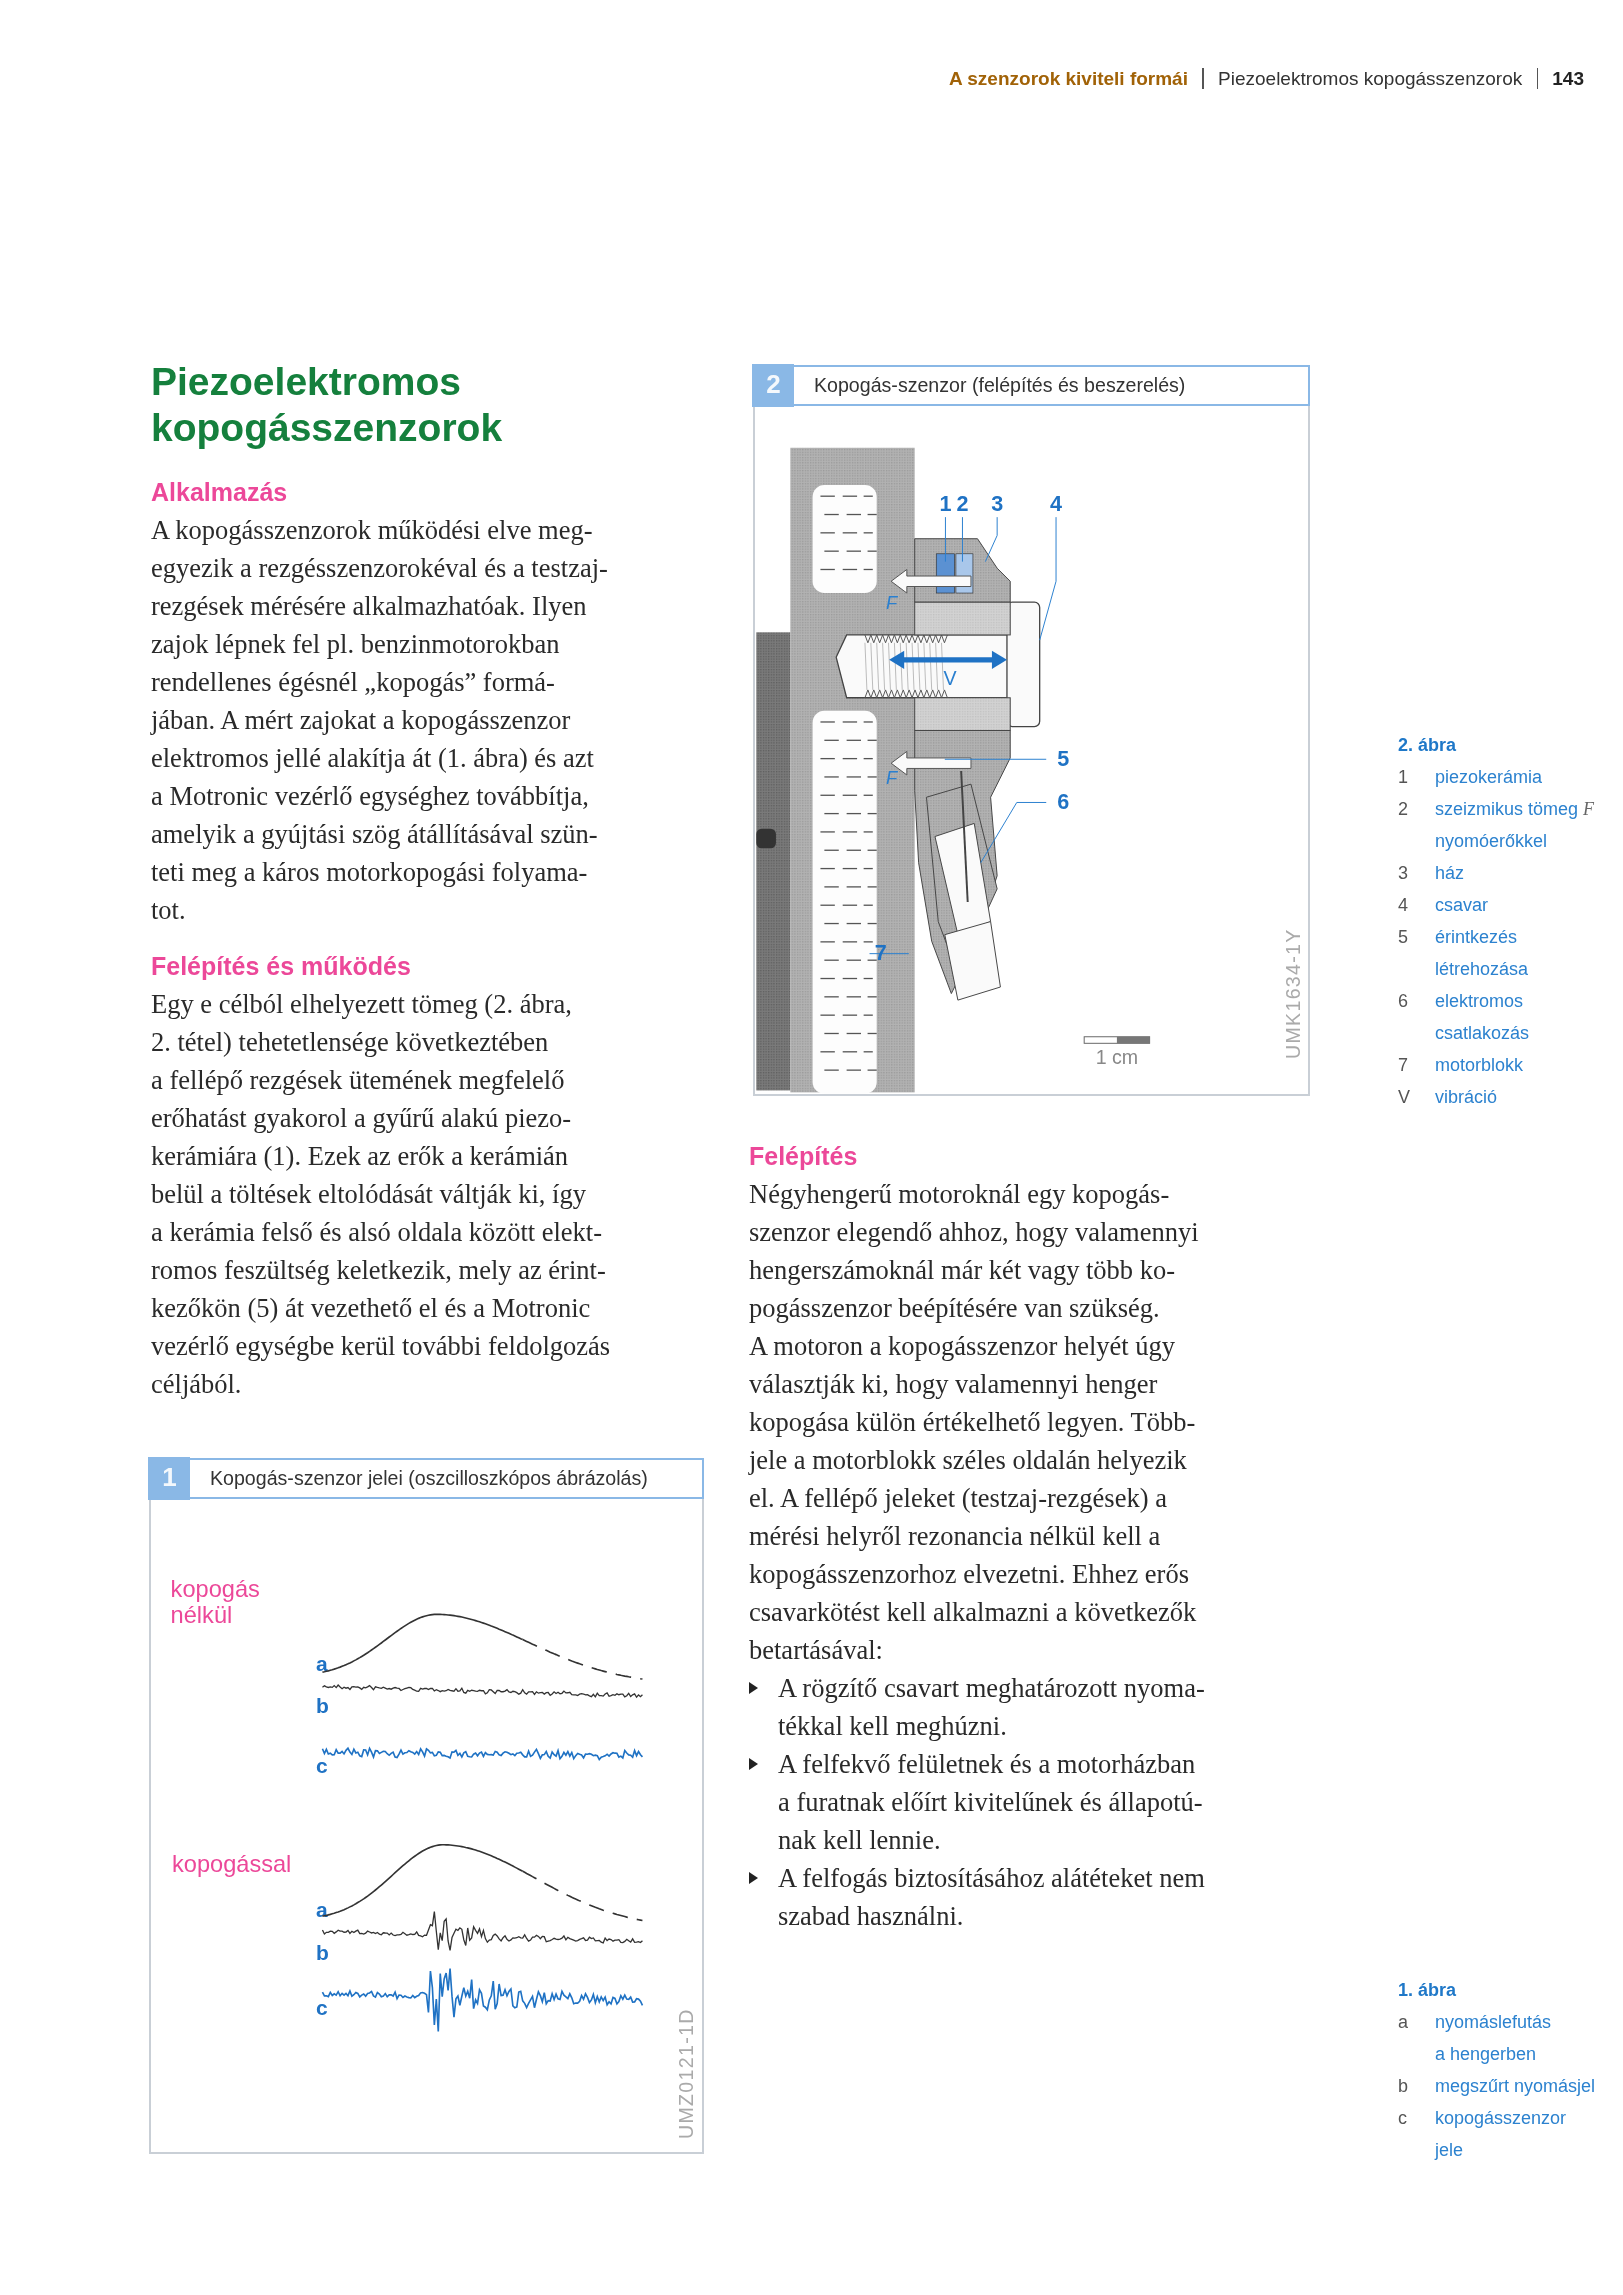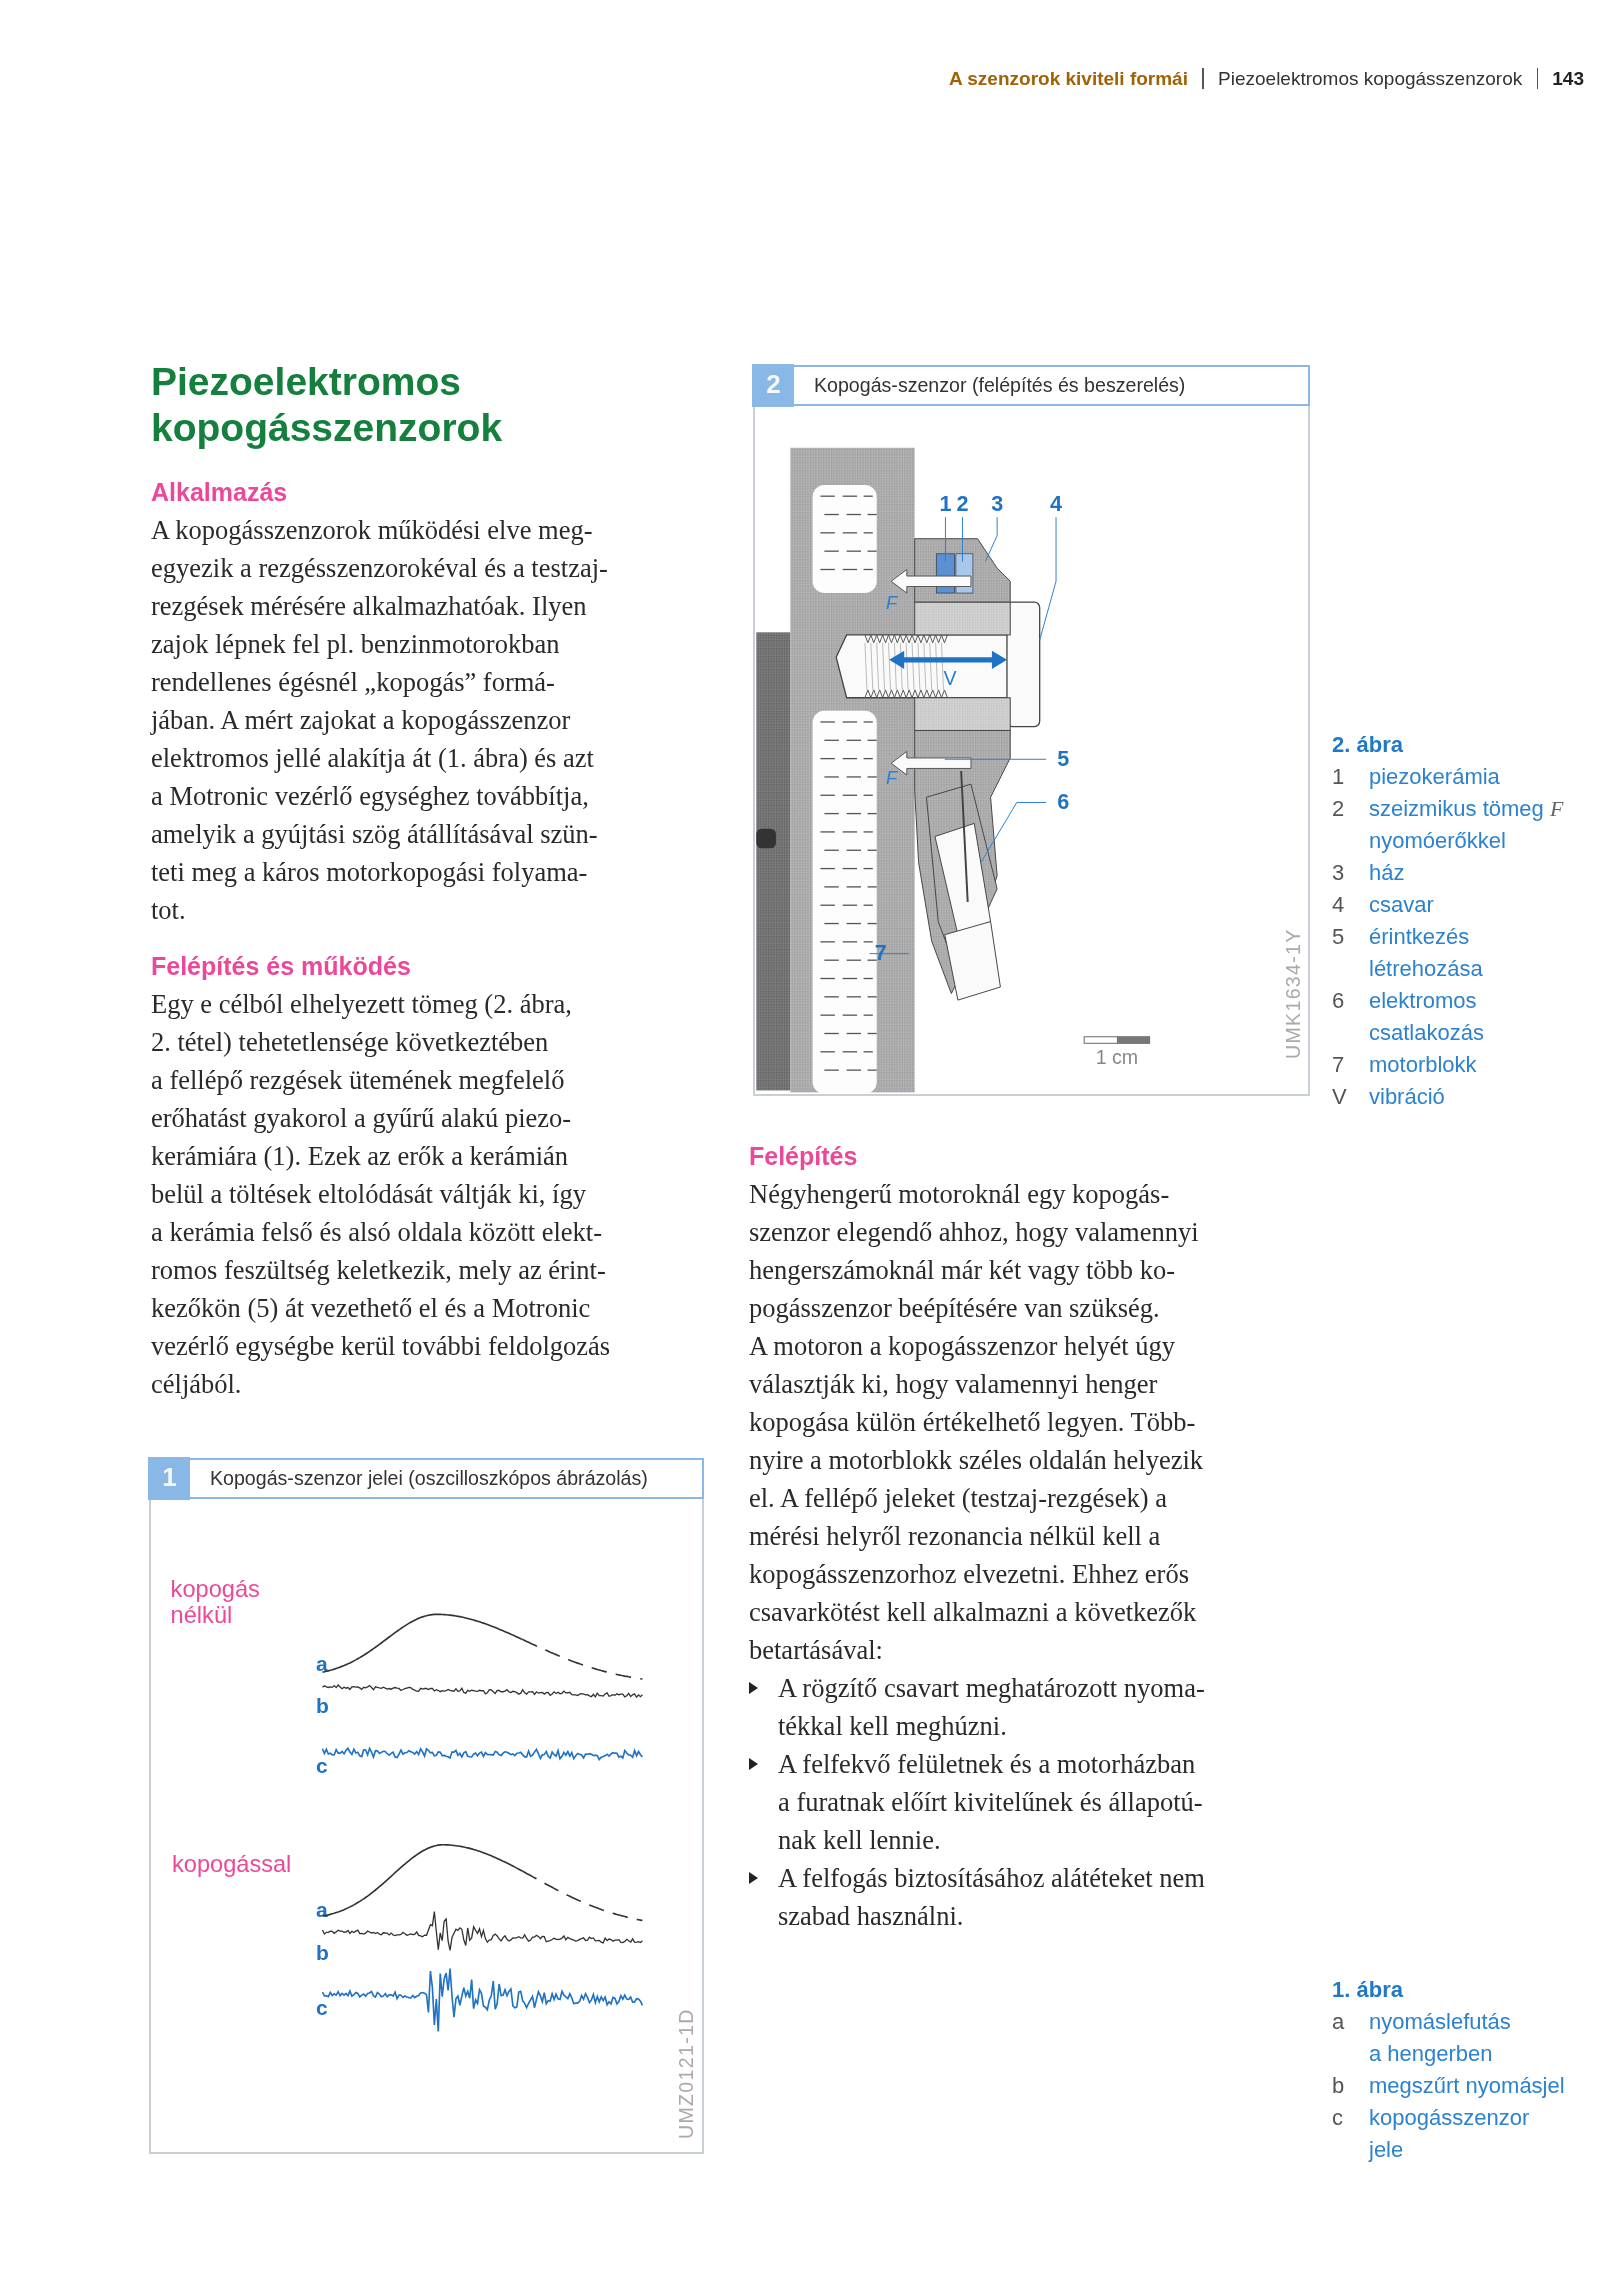--- a/index.html
+++ b/index.html
@@ -45,22 +45,22 @@
   }
   .fig-caption {
     position: absolute; left: 59px; top: 0; line-height: 37px;
     font-family: "Liberation Sans", sans-serif; font-size: 19.6px; color: #333; white-space: nowrap;
   }
   .fig-code {
     position: absolute; font-family: "Liberation Sans", sans-serif; font-size: 19.6px;
     color: #aaa; letter-spacing: 1.3px; transform: rotate(-90deg); transform-origin: left top; white-space: nowrap;
   }
   .legend {
-    position: absolute; left: 1332px; font-family: "Liberation Sans", sans-serif;
-    font-size: 22px; line-height: 32px; color: #2c82cf;
+    position: absolute; left: 1398px; font-family: "Liberation Sans", sans-serif;
+    font-size: 18px; line-height: 32px; color: #2c82cf;
   }
   .legend .lh { font-weight: bold; color: #1f78c8; }
   .legend .row { display: flex; }
   .legend .k { width: 37px; color: #555; flex: 0 0 37px; }
   .legend .v { flex: 1; }
   .legend .v i { font-family: "Liberation Serif", serif; color: #666; }
 
   ul.bullets { list-style: none; margin: 0; padding: 0; }
   ul.bullets li { position: relative; padding-left: 29px; }
   ul.bullets li .tri {
@@ -407,21 +407,21 @@
 <div class="col-mid" style="top:1138px;">
   <div class="h2">Felépítés</div>
   <div class="body-text" id="fel-body">
       <div>Négyhengerű motoroknál egy kopogás-</div>
       <div>szenzor elegendő ahhoz, hogy valamennyi</div>
       <div>hengerszámoknál már két vagy több ko-</div>
       <div>pogásszenzor beépítésére van szükség.</div>
       <div>A motoron a kopogásszenzor helyét úgy</div>
       <div>választják ki, hogy valamennyi henger</div>
       <div>kopogása külön értékelhető legyen. Több-</div>
-      <div>nyire a motorblokk széles oldalán helyezik</div>
+      <div>jele a motorblokk széles oldalán helyezik</div>
       <div>el. A fellépő jeleket (testzaj-rezgések) a</div>
       <div>mérési helyről rezonancia nélkül kell a</div>
       <div>kopogásszenzorhoz elvezetni. Ehhez erős</div>
       <div>csavarkötést kell alkalmazni a következők</div>
       <div>betartásával:</div>
     </div>
   <ul class="bullets body-text" id="fel-bullets">
       <li>
         <span class="tri"></span>
         <div>A rögzítő csavart meghatározott nyoma-</div>

